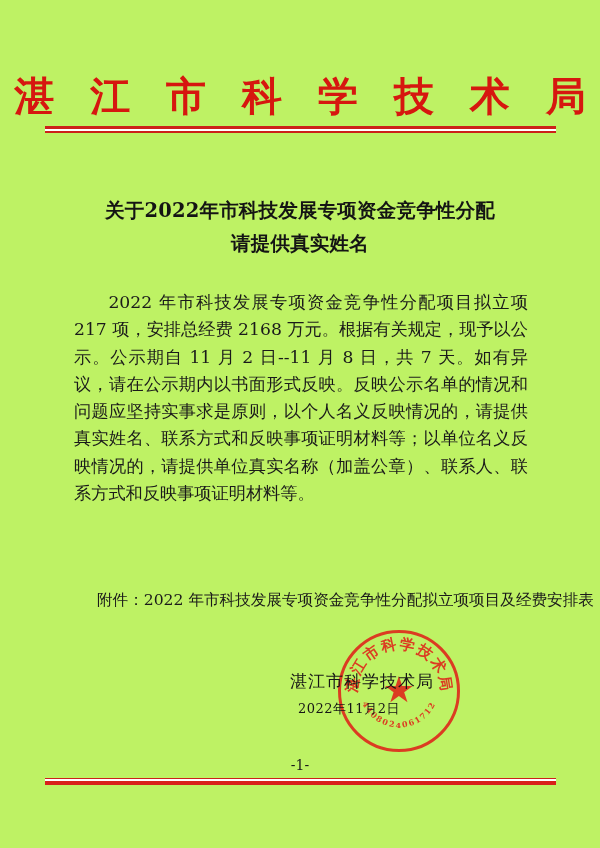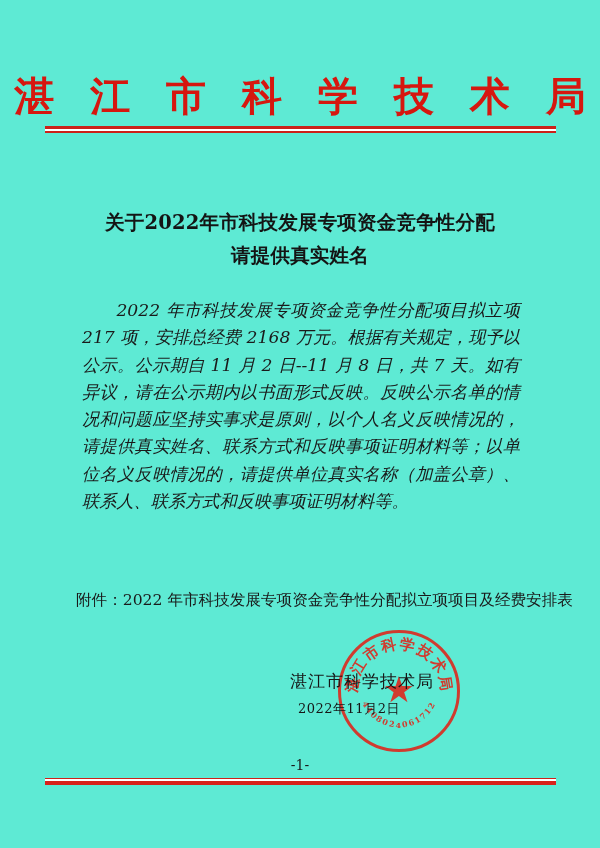--- a/index.html
+++ b/index.html
@@ -14,21 +14,21 @@
     font-family: "DejaVu Serif", "Liberation Serif", serif;
     color: #111111;
     overflow: hidden;
   }
 
   .page {
     position: absolute;
     left: 0; top: 0;
     width: 600px;
     height: 848px;
-    background: #5eead4;
+    background: #bef264;
   }
 
   
   .masthead {
     position: absolute;
     left: 0;
     top: 72px;
     width: 600px;
     text-align: center;
   }
@@ -70,39 +70,37 @@
     position: absolute;
     left: 70px;
     top: 194px;
     width: 460px;
     text-align: center;
     font-size: 19.5px;
     font-weight: 700;
     line-height: 33px;
     color: #141414;
     letter-spacing: 0.2px;
-    margin-top: 12px;
   }
 
   
   .body-block {
     position: absolute;
     left: 66px;
     top: 281px;
     width: 470px;
     font-size: 17.2px;
     line-height: 27.3px;
     color: #1a1a1a;
     text-align: justify;
     text-justify: inter-ideograph;
   }
   .body-block p {
-    margin: 16px;
+    margin: 8px;
     text-indent: 2em;
-    font-style: italic;
   }
 
   
   .contact-block {
     position: absolute;
     left: 90px;
     top: 484px;
     width: 440px;
     font-size: 16.5px;
     line-height: 26px;
@@ -120,21 +118,21 @@
   }
   .gap-wide { display: inline-block; width: 16px; }
   .tel-num {
     font-family: "DejaVu Serif", "Liberation Serif", serif;
     letter-spacing: 0.4px;
   }
 
   
   .attachment-block {
     position: absolute;
-    left: 76px;
+    left: 97px;
     top: 588px;
     width: 450px;
     font-size: 15.6px;
     line-height: 24px;
     color: #1a1a1a;
     white-space: nowrap;
   }
 
   
   .seal-zone {

